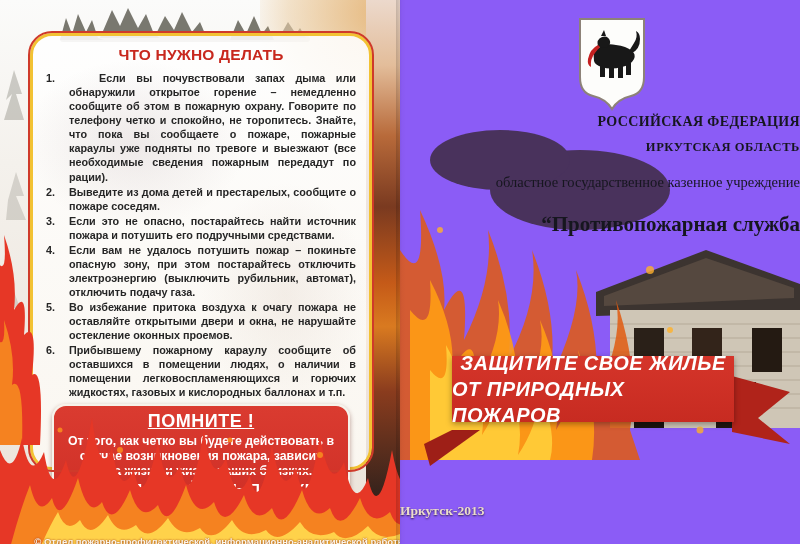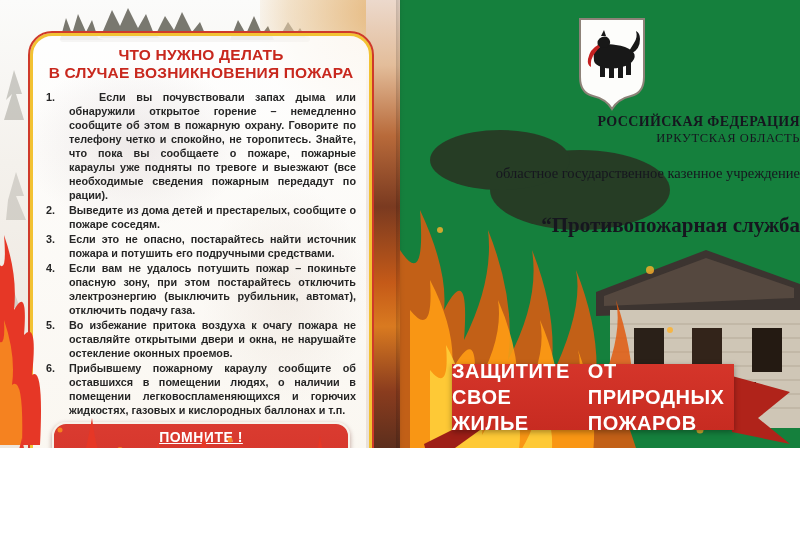--- a/index.html
+++ b/index.html
@@ -1,18 +1,18 @@
 <!DOCTYPE html>
 <html><head>
 <meta charset="utf-8">
 <style>
   * { margin:0; padding:0; box-sizing:border-box; }
   html,body { width:800px; height:544px; overflow:hidden; }
   body { font-family:"Liberation Sans", sans-serif; }
-  .brochure { position:relative; width:800px; height:448px; background:#15803d; overflow:hidden; }
+  .brochure { position:relative; width:800px; height:544px; background:#8b5cf6; overflow:hidden; }
 
   
   .page-left { position:absolute; left:0; top:0; width:400px; height:544px;
     background:linear-gradient(180deg,#fbfbfa 0%,#f4f1ec 30%,#efe9e2 60%,#ece4da 100%); overflow:hidden; }
   .forest { position:absolute; left:0; top:0; width:400px; height:140px; }
   .left-edge-trees { position:absolute; left:0; top:60px; width:40px; height:360px; opacity:.45; }
   .glow-tr { position:absolute; right:0; top:0; width:140px; height:120px;
     background:radial-gradient(ellipse at 90% 10%, rgba(222,160,80,.75), rgba(226,178,110,.35) 55%, transparent 78%); }
   .fire-strip { position:absolute; left:366px; top:0; width:34px; height:544px;
     background:linear-gradient(180deg,#ecd9cc 0%,#e3bd9a 12%,#b86a3a 25%,#7a3a20 38%,#c55a18 52%,#d97a20 60%,#8a3c1e 72%,#3a241c 90%,#2a1a14 100%); }
@@ -30,21 +30,21 @@
 
   .instr-list { flex:1; }
   .instr { display:flex; color:#262626; font-weight:bold; font-size:10.8px; line-height:1.3; margin-bottom:1px; }
   .instr .num { width:23px; flex:0 0 23px; }
   .instr .txt { flex:1; text-align:justify; }
   .instr:first-child .txt { text-indent:30px; }
 
   .remember-box { background:linear-gradient(180deg,#da3b30,#cf2f26); border:2.5px solid #f6f2ea; border-radius:14px;
     color:#ffffff; text-align:center; padding:5px 10px 7px 10px; margin:4px 6px 0 6px;
     box-shadow:0 2px 5px rgba(90,20,10,.4); }
-  .remember-title { font-weight:bold; font-size:14px; text-decoration:underline; letter-spacing:.5px; }
+  .remember-title { font-weight:bold; font-size:18px; text-decoration:underline; letter-spacing:.5px; }
   .remember-body { font-weight:bold; font-size:12.3px; line-height:1.22; margin-top:2px; }
   .remember-warning { font-weight:bold; font-size:15.5px; letter-spacing:.4px; margin-top:1px; }
 
   .flames { position:absolute; left:0; bottom:-4px; width:446px; height:158px; z-index:5; }
   .flame-left-edge { position:absolute; left:-6px; top:215px; width:52px; height:230px; z-index:4; }
 
   .left-footer { position:absolute; left:0; bottom:0; width:440px; height:8px; overflow:hidden; z-index:6;
     text-align:center; color:#faf6ea; font-size:9.5px; font-weight:bold; text-shadow:0 0 2px #8a1a10; }
 
   
@@ -61,27 +61,27 @@
     background:linear-gradient(180deg,#eedbd0 0%,#e9cfc0 16%,#c9a186 30%,#8a6a58 42%,#5e3c2c 56%,#3a2620 72%,#241812 86%,#160e0a 100%); z-index:-1; }
 
   .house { position:absolute; left:196px; top:232px; width:204px; height:196px; z-index:1; }
   .fire-photo { position:absolute; left:0; top:130px; width:320px; height:330px; z-index:2; }
 
   .emblem { position:absolute; left:176px; top:15px; width:72px; height:98px; z-index:4; }
 
   .gov-block { position:absolute; left:0; top:114px; width:400px; text-align:right; z-index:4;
     font-family:"Liberation Serif", serif; color:#16161f; }
   .gov-country { font-weight:bold; font-size:14px; letter-spacing:.4px; }
-  .gov-region { font-size:12.5px; letter-spacing:.6px; margin-top:1px; }
+  .gov-region { font-size:12.5px; letter-spacing:.6px; margin-top:10px;font-weight:bold; }
   .gov-orgtype { font-size:14.5px; margin-top:19px; }
-  .gov-orgname { font-weight:bold; font-size:21px; line-height:1.25; margin-top:30px; }
-
-  .banner { position:absolute; left:52px; top:364px; width:282px; height:66px; background:linear-gradient(180deg,#d5352a,#c72b21);
-    z-index:5; display:flex; flex-direction:row; justify-content:center; align-items:center;
-    box-shadow:0 2px 6px rgba(0,0,0,.35); }
+  .gov-orgname { font-weight:bold; font-size:21px; line-height:1.25; margin-top:20px; }
+
+  .banner { position:absolute; left:52px; top:356px; width:282px; height:66px; background:linear-gradient(180deg,#d5352a,#c72b21);
+    z-index:5; display:flex; flex-direction:column; justify-content:center; align-items:center;
+    box-shadow:0 2px 6px rgba(0,0,0,.35);font-style:italic; }
   .banner-line { color:#ffffff; font-weight:bold; font-size:20px; letter-spacing:.5px; line-height:1.3;
     font-family:"Liberation Sans", sans-serif; }
   .banner-tail-r { position:absolute; left:332px; top:372px; width:62px; height:84px; z-index:4; }
   .banner-fold-l { position:absolute; left:24px; top:430px; width:56px; height:38px; z-index:4; }
 
   .right-footer { position:absolute; left:0; top:503px; width:400px; text-align:left; z-index:6;
     font-family:"Liberation Serif", serif; font-weight:bold; font-size:13.5px; color:#ecdccb;
     text-shadow:0 1px 2px rgba(0,0,0,.7); }
 
   .fold-shadow { position:absolute; left:396px; top:0; width:10px; height:544px; z-index:7;
@@ -114,21 +114,20 @@
         <path d="M4,250 L12,226 L20,248 L12,248 L22,270 L2,270 Z" opacity=".45"></path>
       </g>
     </svg>
 
     <div class="glow-tr"></div>
     <div class="fire-strip"></div>
 
     <div class="panel">
       <div class="panel-title">
         <div>ЧТО НУЖНО ДЕЛАТЬ</div>
-        <div>В СЛУЧАЕ ВОЗНИКНОВЕНИЯ ПОЖАРА</div>
       </div>
       <div class="instr-list">
           <div class="instr">
             <span class="num">1.</span>
             <span class="txt">Если вы почувствовали запах дыма или обнаружили открытое горение – немедленно сообщите об этом в пожарную охрану. Говорите по телефону четко и спокойно, не торопитесь. Знайте, что пока вы сообщаете о пожаре, пожарные караулы уже подняты по тревоге и выезжают (все необходимые сведения пожарным передадут по рации).</span>
           </div>
           <div class="instr">
             <span class="num">2.</span>
             <span class="txt">Выведите из дома детей и престарелых, сообщите о пожаре соседям.</span>
           </div>

